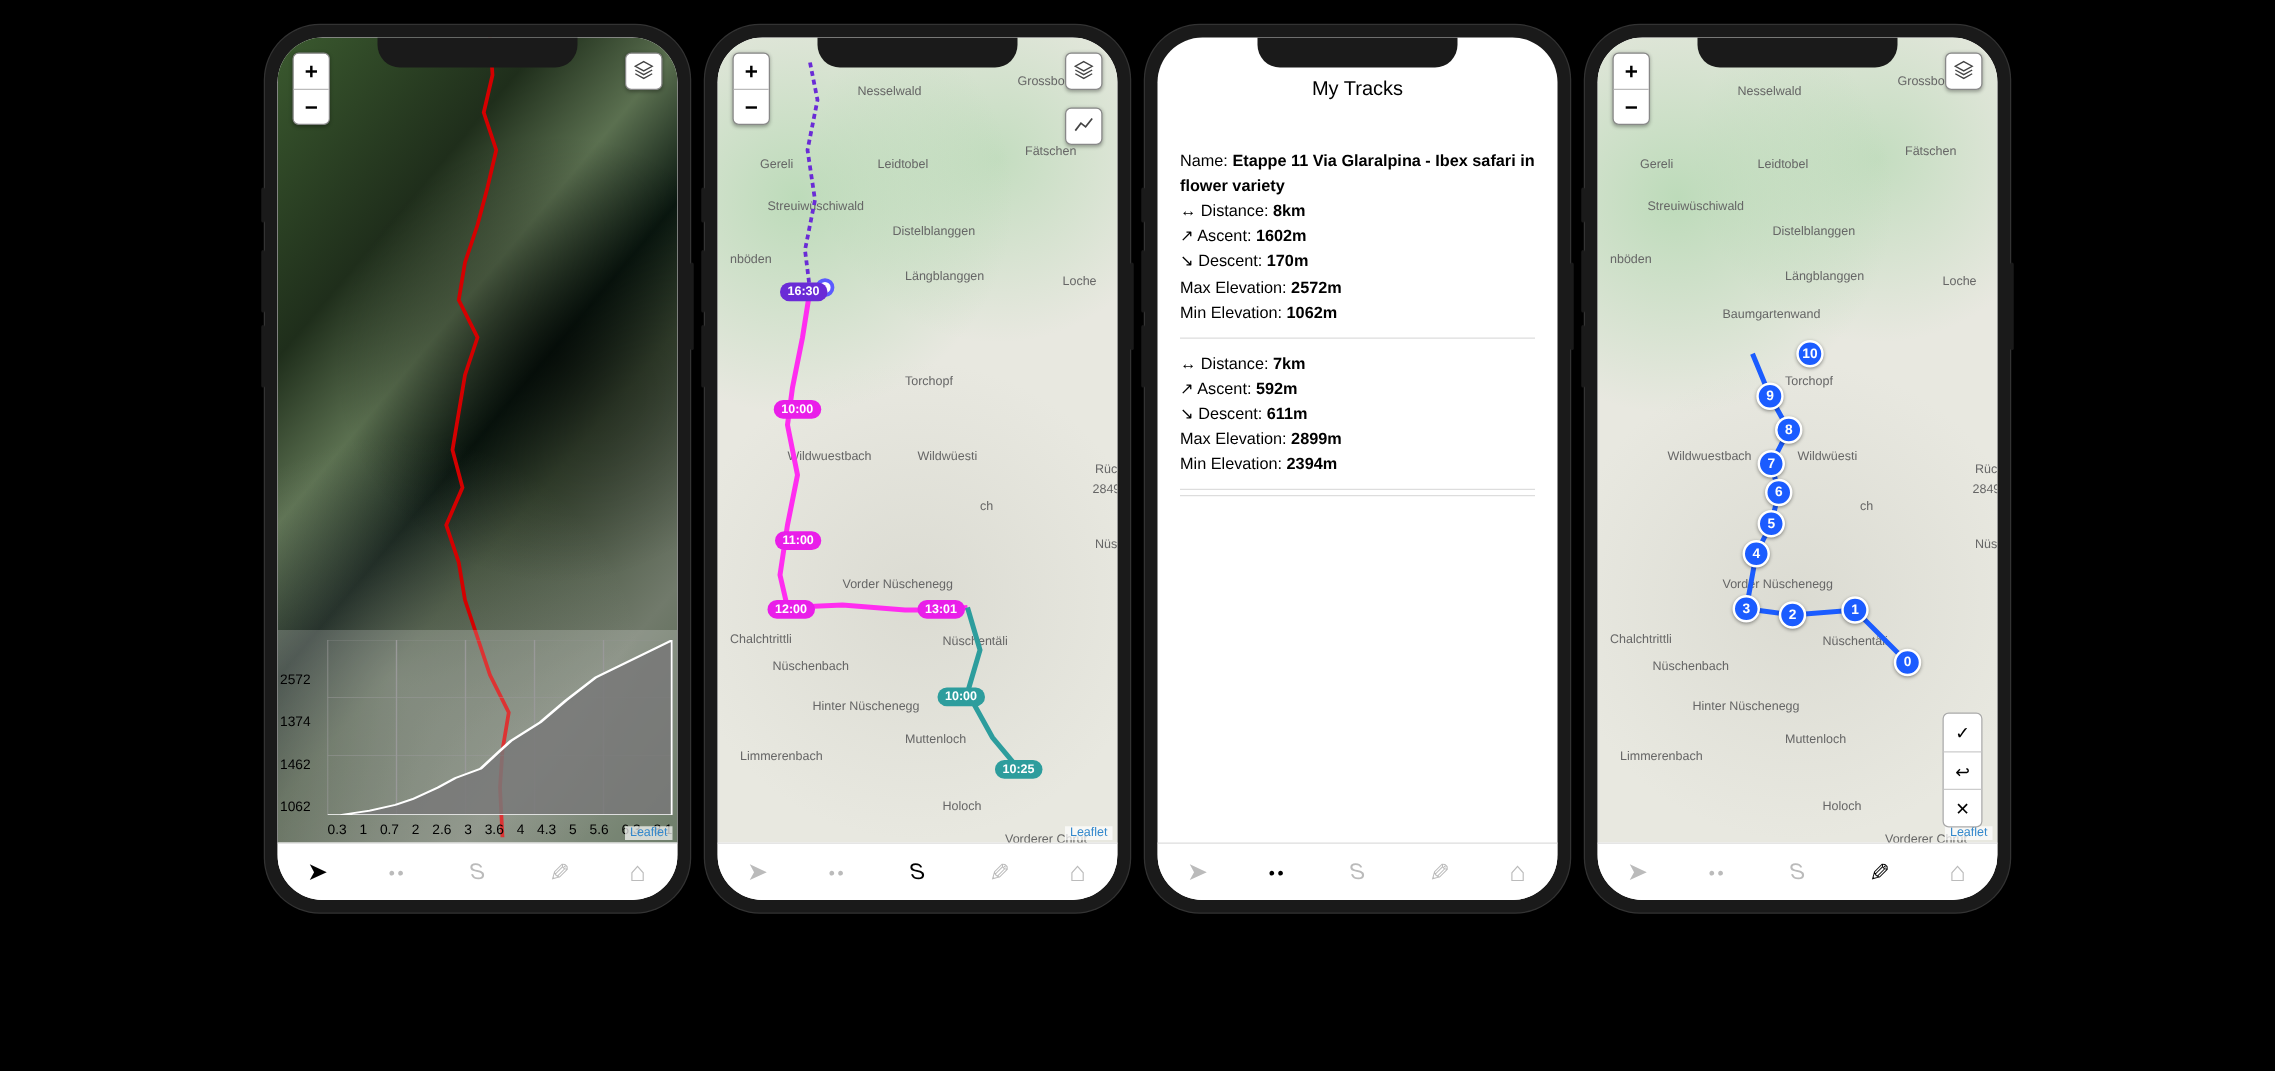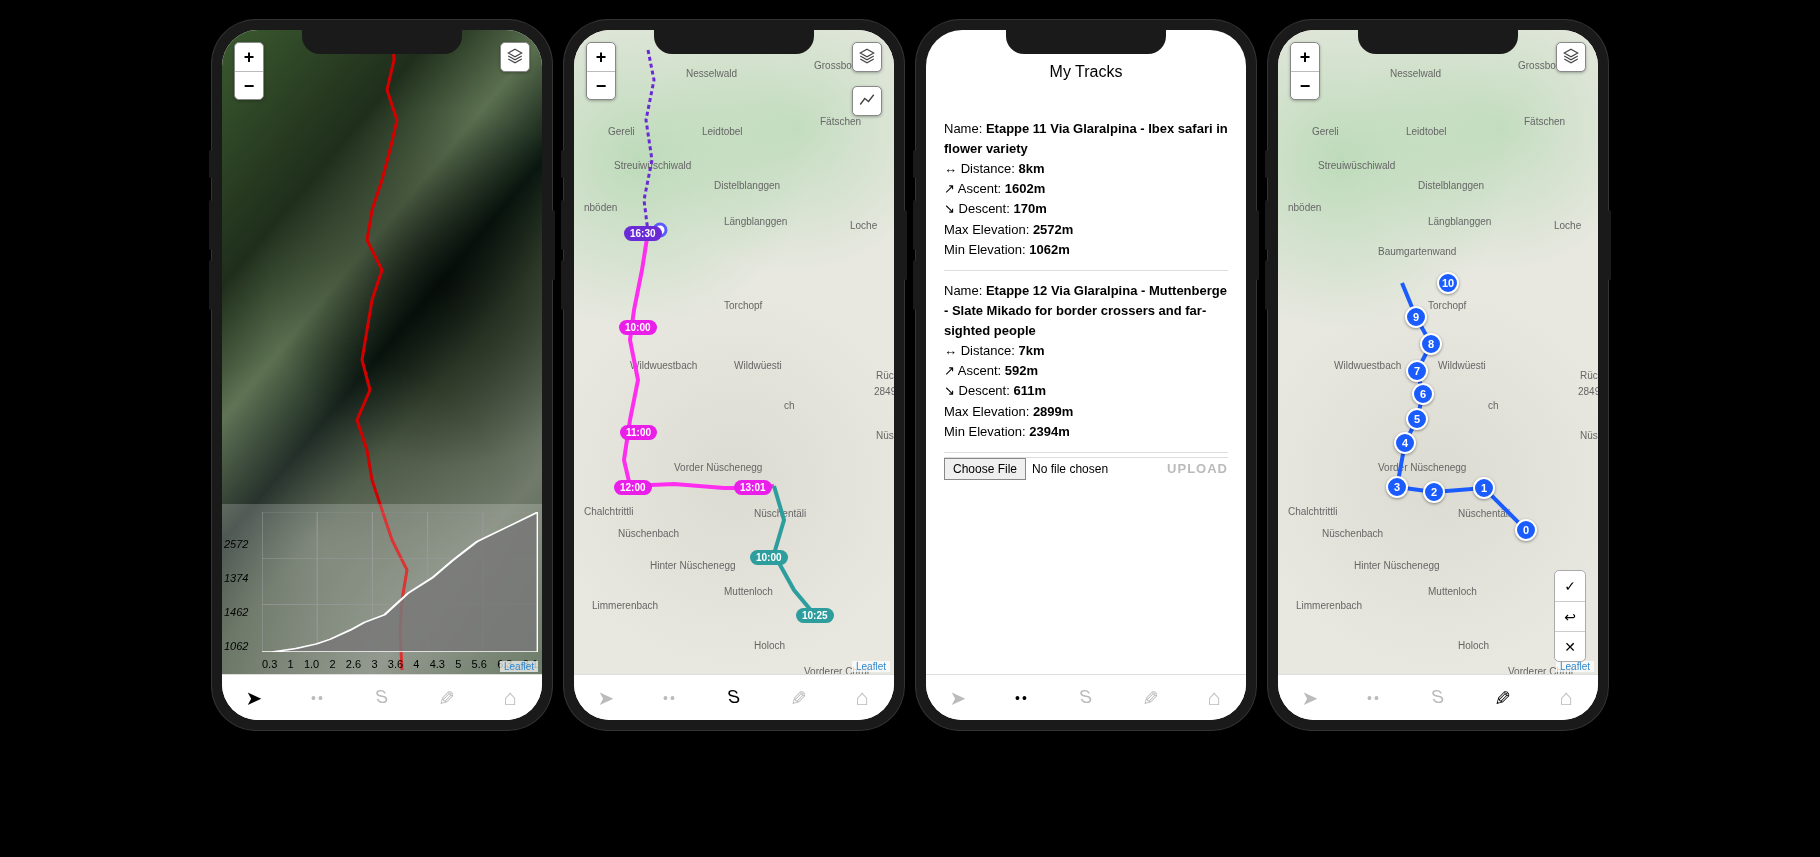--- a/index.html
+++ b/index.html
@@ -108,21 +108,20 @@
   bottom: 0; left: 0; right: 0;
   height: 170px;
   background: rgba(255,255,255,.2);
   z-index: 4;
   font-size: 10px;
 }
 .elev-chart .yaxis {
   position: absolute; left: 2px; bottom: 22px;
   display: flex; flex-direction: column; gap: 22px;
   font-size: 11px;
-  font-style: italic;
 }
 .elev-chart .xaxis {
   position: absolute; left: 40px; right: 4px; bottom: 4px;
   display: flex; justify-content: space-between;
   font-size: 11px;
 }
 .elev-area {
   position: absolute; left: 40px; right: 4px; bottom: 22px;
   height: 140px;
 }
@@ -276,21 +275,21 @@
                 <line x1="60" y1="0" x2="60" y2="100"></line>
                 <line x1="80" y1="0" x2="80" y2="100"></line>
                 <line x1="100" y1="0" x2="100" y2="100"></line>
             </g>
             <path id="s1-area" fill="rgba(120,120,120,.85)" stroke="#fff" stroke-width="1" d="M0,100 L3.7,100.0 L12.3,97.5 L19.8,94.2 L24.7,90.9 L32.1,84.2 L37.0,78.9 L44.4,73.5 L49.4,64.4 L53.1,57.7 L61.7,47.0 L69.1,34.6 L77.8,21.3 L100.0,0.0 L100,100 Z"></path>
           </svg>
         </div>
         <div class="xaxis" id="s1-xaxis">
             <span>0.3</span>
             <span>1</span>
-            <span>1.0</span>
+            <span>0.7</span>
             <span>2</span>
             <span>2.6</span>
             <span>3</span>
             <span>3.6</span>
             <span>4</span>
             <span>4.3</span>
             <span>5</span>
             <span>5.6</span>
             <span>6.3</span>
             <span>8.1</span>
@@ -398,34 +397,28 @@
       <div id="s3-tracks">
           <div class="track-item">
             <div><span class="label">Name: </span><span class="value">Etappe 11 Via Glaralpina - Ibex safari in flower variety</span></div>
             <div>↔ <span class="label">Distance: </span><span class="value">8km</span></div>
             <div>↗ <span class="label">Ascent: </span><span class="value">1602m</span></div>
             <div>↘ <span class="label">Descent: </span><span class="value">170m</span></div>
             <div><span class="label">Max Elevation: </span><span class="value">2572m</span></div>
             <div><span class="label">Min Elevation: </span><span class="value">1062m</span></div>
           </div>
           <div class="track-item">
-            <div><span class="label">Name: </span><span class="value">Etappe 12 Via Glaralpina - Muttenberge - Slate Mikado for border crossers and far-sighted people</span></div>
             <div>↔ <span class="label">Distance: </span><span class="value">7km</span></div>
             <div>↗ <span class="label">Ascent: </span><span class="value">592m</span></div>
             <div>↘ <span class="label">Descent: </span><span class="value">611m</span></div>
             <div><span class="label">Max Elevation: </span><span class="value">2899m</span></div>
             <div><span class="label">Min Elevation: </span><span class="value">2394m</span></div>
           </div>
         </div>
       <div class="upload-section" style="border-top:1px solid #ddd; margin-top:4px;">
-        <div class="upload-row">
-          <button class="choose-btn">Choose File</button>
-          <span>No file chosen</span>
-          <button class="upload-btn">UPLOAD</button>
-        </div>
       </div>
     </div>
     <div class="bottom-bar" id="bar3">
         <div class="tab icon-send"></div>
         <div class="tab active icon-dots"></div>
         <div class="tab icon-route2"></div>
         <div class="tab icon-draw"></div>
         <div class="tab icon-home"></div>
       </div>
   </div>

